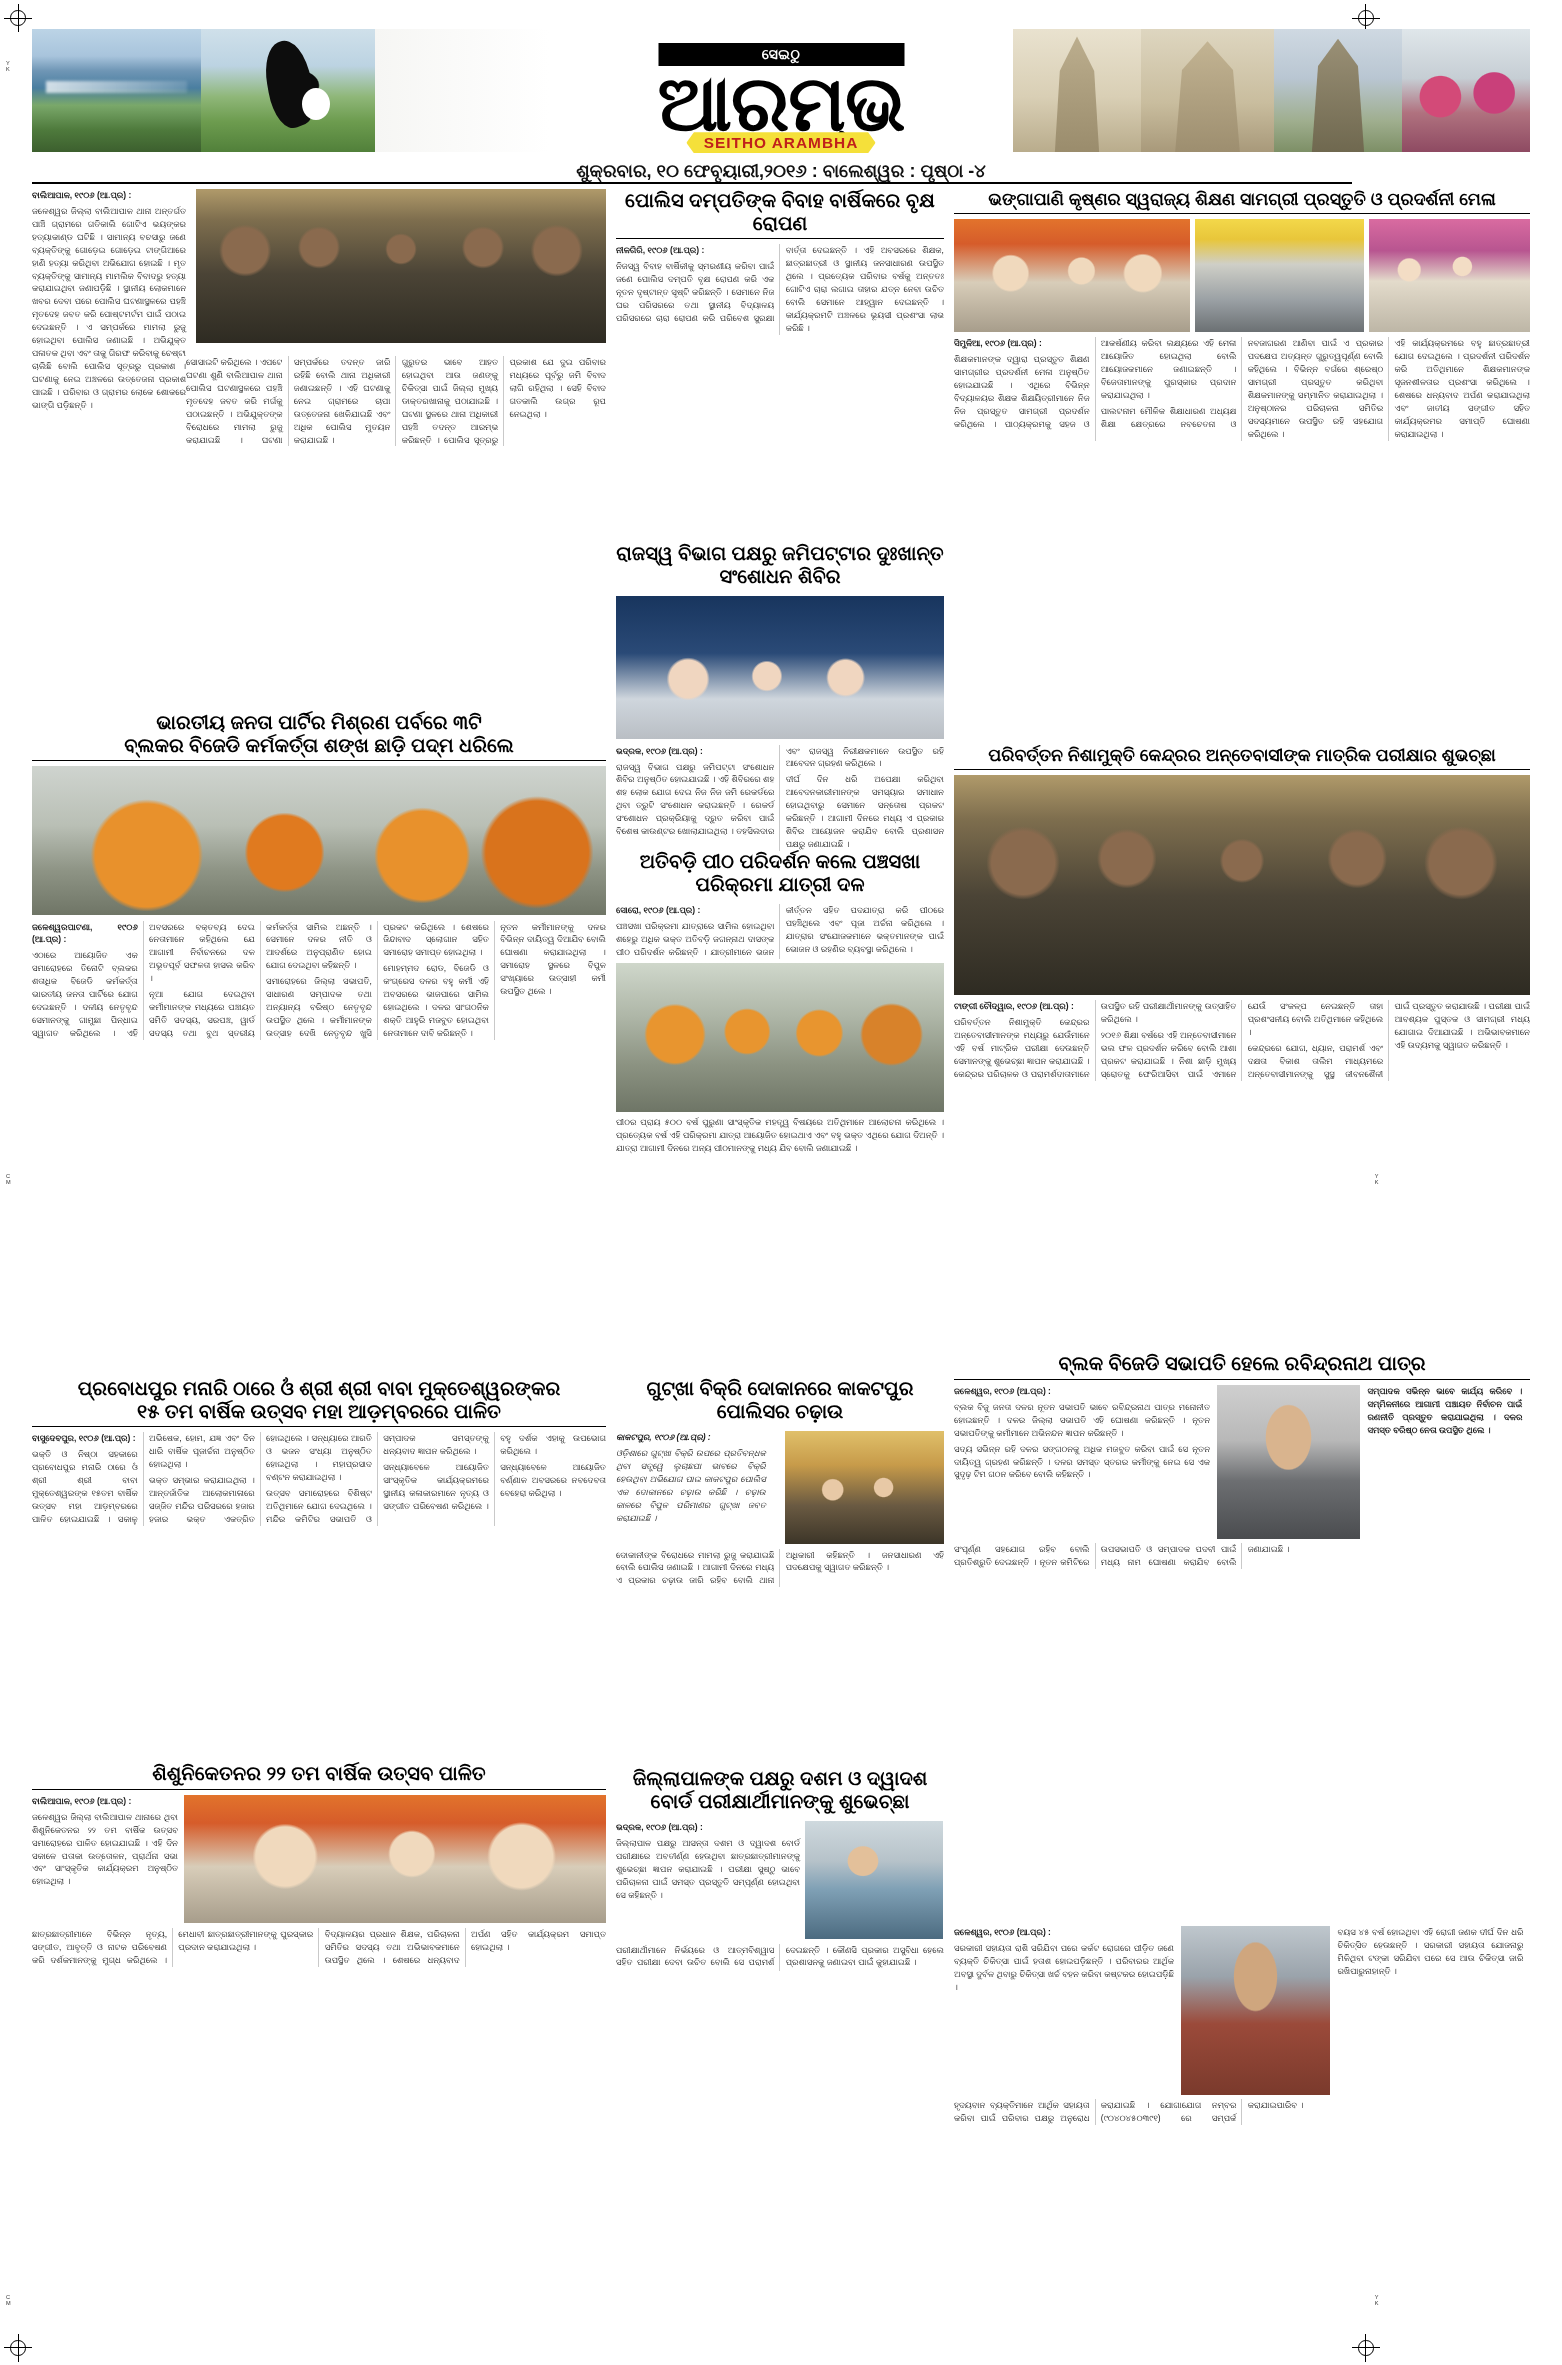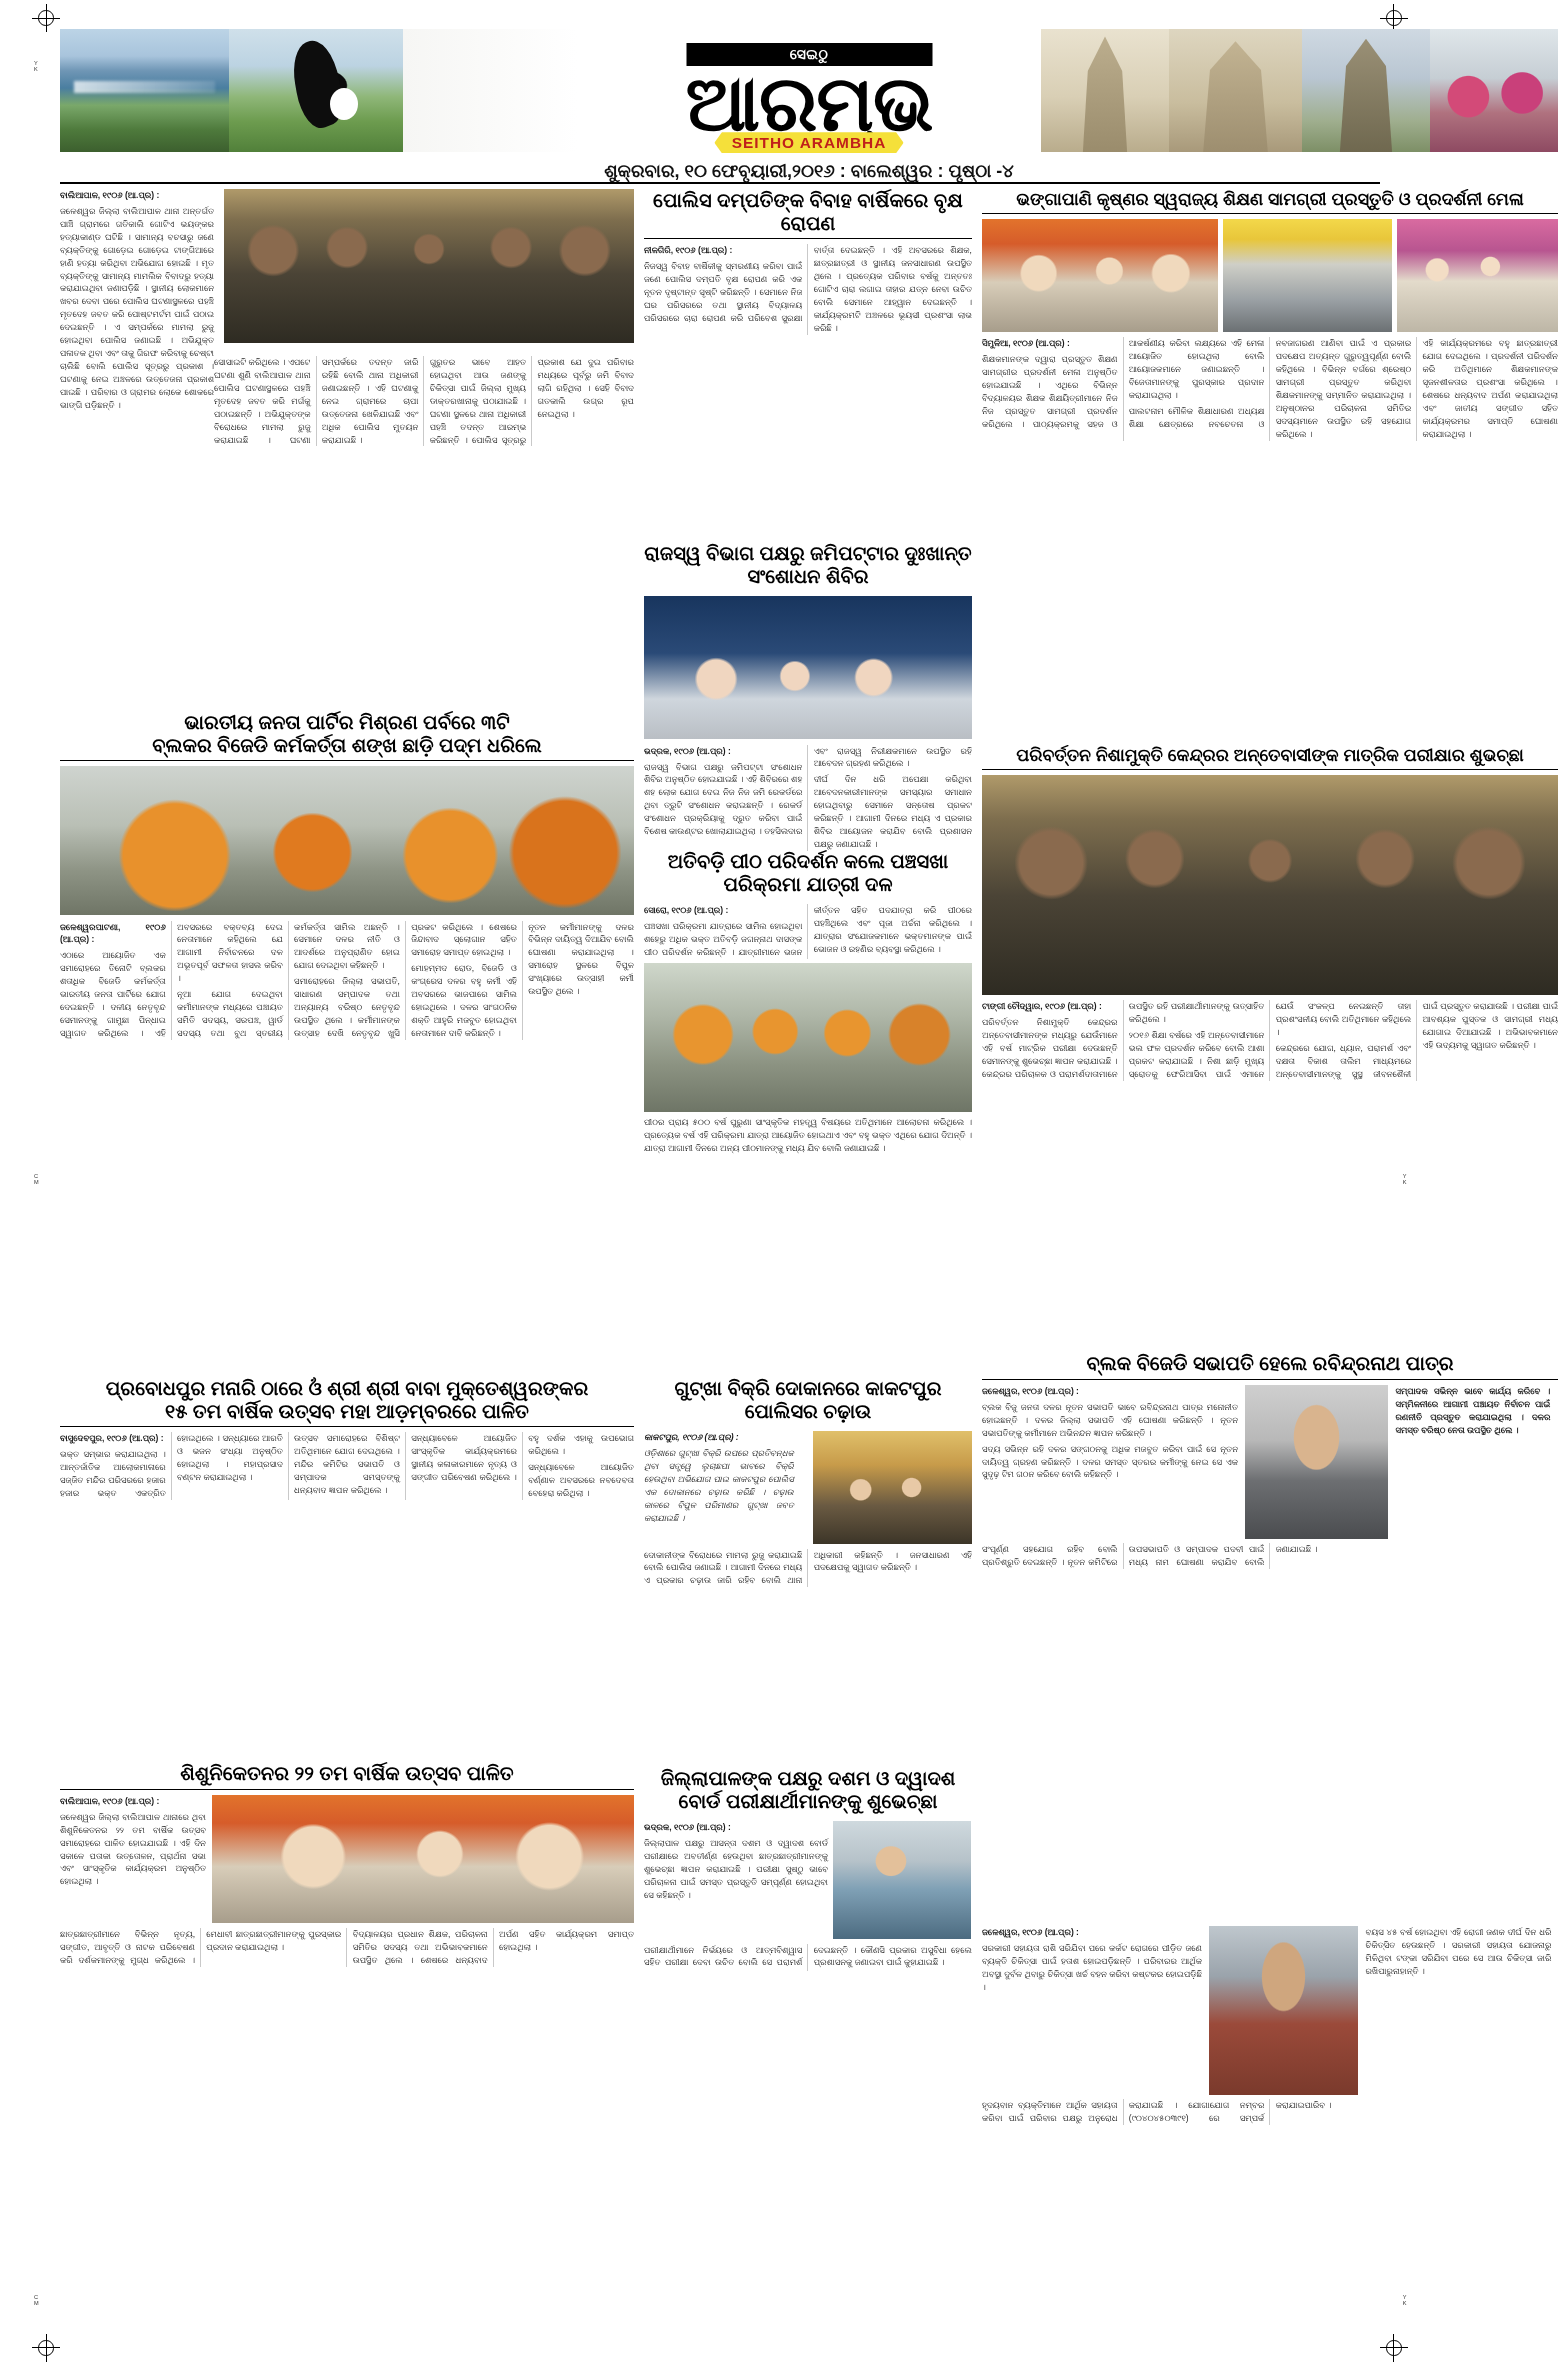--- a/index.html
+++ b/index.html
@@ -10,21 +10,20 @@
     font-family: "Liberation Sans", sans-serif;
     color: #111;
     position: relative;
     overflow: hidden;
   }
   .page {
     position: absolute;
     left: 0; top: 0;
     width: 1384px; height: 2366px;
     background: #fff;
-    margin-left: 28px;
   }
 
   
   .regmark { position:absolute; width:28px; height:28px; }
   .regmark::before, .regmark::after {
     content:""; position:absolute; background:#000;
   }
   .regmark::before { left:50%; top:0; width:1px; height:100%; margin-left:-0.5px; }
   .regmark::after  { top:50%; left:0; height:1px; width:100%; margin-top:-0.5px; }
   .regmark .ring {
@@ -367,20 +366,21 @@
       <div class="body-txt" style="margin-top:4.1px;">ପୀଠର ପ୍ରାୟ ୫୦୦ ବର୍ଷ ପୁରୁଣା ସାଂସ୍କୃତିକ ମହତ୍ତ୍ୱ ବିଷୟରେ ଅତିଥିମାନେ ଆଲୋଚନା କରିଥିଲେ । ପ୍ରତ୍ୟେକ ବର୍ଷ ଏହି ପରିକ୍ରମା ଯାତ୍ରା ଆୟୋଜିତ ହୋଇଥାଏ ଏବଂ ବହୁ ଭକ୍ତ ଏଥିରେ ଯୋଗ ଦିଅନ୍ତି । ଯାତ୍ରା ଆଗାମୀ ଦିନରେ ଅନ୍ୟ ପୀଠମାନଙ୍କୁ ମଧ୍ୟ ଯିବ ବୋଲି ଜଣାଯାଇଛି ।</div>
     </div>
 
     <div class="region" style="left:0;top:1188px;width:574px;">
       <div class="hl h2">
         <div>ପ୍ରବୋଧପୁର ମନାରି ଠାରେ ଓଁ ଶ୍ରୀ ଶ୍ରୀ ବାବା ମୁକ୍ତେଶ୍ୱରଙ୍କର</div>
         <div>୧୫ ତମ ବାର୍ଷିକ ଉତ୍ସବ ମହା ଆଡ଼ମ୍ବରରେ ପାଳିତ</div>
       </div>
       <div class="cols c5 body-txt">
         <p><b>ବାସୁଦେବପୁର, ୧୯୦୬ (ଆ.ପ୍ର) :</b></p>
+        <p>ଭକ୍ତି ଓ ନିଷ୍ଠା ସହକାରେ ପ୍ରବୋଧପୁର ମନାରି ଠାରେ ଓଁ ଶ୍ରୀ ଶ୍ରୀ ବାବା ମୁକ୍ତେଶ୍ୱରଙ୍କ ୧୫ତମ ବାର୍ଷିକ ଉତ୍ସବ ମହା ଆଡ଼ମ୍ବରରେ ପାଳିତ ହୋଇଯାଇଛି । ସକାଳୁ ଅଭିଷେକ, ହୋମ, ଯଜ୍ଞ ଏବଂ ଦିନ ଧାରି ବାର୍ଷିକ ପୂଜାର୍ଚ୍ଚନା ଅନୁଷ୍ଠିତ ହୋଇଥିଲା ।</p>
         <p>ଭକ୍ତ ସମ୍ଭାର କରାଯାଇଥିଲା । ଆନ୍ତର୍ଜାତିକ ଆଲୋକମାଳାରେ ସଜ୍ଜିତ ମନ୍ଦିର ପରିସରରେ ହଜାର ହଜାର ଭକ୍ତ ଏକତ୍ରିତ ହୋଇଥିଲେ । ସନ୍ଧ୍ୟାରେ ଆରତି ଓ ଭଜନ ସଂଧ୍ୟା ଅନୁଷ୍ଠିତ ହୋଇଥିଲା । ମହାପ୍ରସାଦ ବଣ୍ଟନ କରାଯାଇଥିଲା ।</p>
         <p>ଉତ୍ସବ ସମାରୋହରେ ବିଶିଷ୍ଟ ଅତିଥିମାନେ ଯୋଗ ଦେଇଥିଲେ । ମନ୍ଦିର କମିଟିର ସଭାପତି ଓ ସମ୍ପାଦକ ସମସ୍ତଙ୍କୁ ଧନ୍ୟବାଦ ଜ୍ଞାପନ କରିଥିଲେ ।</p>
         <p>ସନ୍ଧ୍ୟାବେଳେ ଆୟୋଜିତ ସାଂସ୍କୃତିକ କାର୍ଯ୍ୟକ୍ରମରେ ସ୍ଥାନୀୟ କଳାକାରମାନେ ନୃତ୍ୟ ଓ ସଙ୍ଗୀତ ପରିବେଷଣ କରିଥିଲେ । ବହୁ ଦର୍ଶକ ଏହାକୁ ଉପଭୋଗ କରିଥିଲେ ।</p>
         <p>ସନ୍ଧ୍ୟାବେଳେ ଆୟୋଜିତ ବର୍ଣ୍ଣାଳ ଅବସରରେ ନବଦେବତା ବେହେରା କରିଥିଲା ।</p>
       </div>
     </div>
 
     <div class="region" style="left:584px;top:1188px;width:328px;">
       <div class="hl h2 nb">ଗୁଟ୍‌ଖା ବିକ୍ରି ଦୋକାନରେ କାକଟପୁର ପୋଲିସର ଚଢ଼ାଉ</div>
       <div style="display:flex;gap:19px;font-style:italic;">

